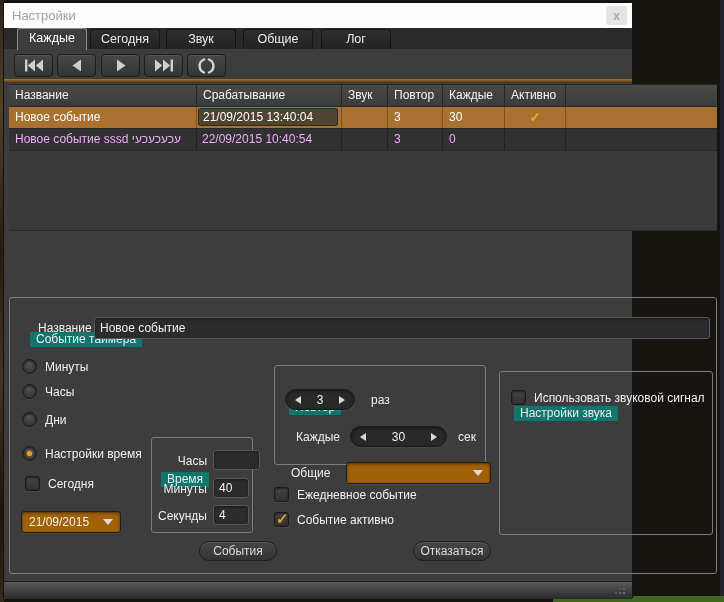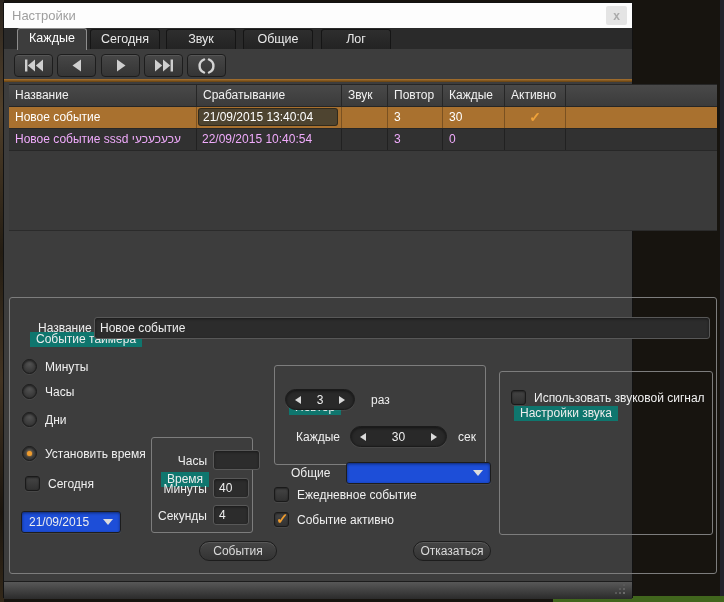--- a/index.html
+++ b/index.html
@@ -93,21 +93,21 @@
 
   .lbl { position:absolute; color:#eeeeee; font-size:12px; white-space:nowrap; }
 
   .tinput { position:absolute; background:#2c2c2c; border:1px solid #585858; border-radius:3px;
     color:#eeeeee; font-size:12px; padding:0 5px; font-family:"Liberation Sans",sans-serif;
     box-shadow:inset 0 1px 3px rgba(0,0,0,.45); outline:none; }
 
   .opt { position:absolute; display:flex; align-items:center; gap:8px; }
   .opt .olabel { color:#f0f0f0; font-size:12px; white-space:nowrap; }
 
-  .combo { position:absolute; background:#1d4ed8; border:1px solid #1d1d1d; border-radius:3px;
+  .combo { position:absolute; background:#a16207; border:1px solid #1d1d1d; border-radius:3px;
     box-shadow:inset 0 1px 3px rgba(0,0,0,.5), 0 1px 0 rgba(255,255,255,.05);
     display:flex; align-items:center; justify-content:space-between; padding:0 7px;
     color:#eeeeee; font-size:12px; }
   .chev { width:0; height:0; border-left:5px solid transparent; border-right:5px solid transparent;
     border-top:6px solid #dcdcdc; }
 
   .spinner { position:absolute; height:21px; border-radius:11px; background:#292929;
     border:1px solid #1b1b1b; box-shadow:inset 0 1px 3px rgba(0,0,0,.55), 0 1px 0 rgba(255,255,255,.06);
     display:flex; align-items:center; justify-content:space-between; padding:0 9px; }
   .spinner .val { color:#f0f0f0; font-size:12px; }
@@ -246,21 +246,21 @@
     <div class="opt" style="left:12px; top:86px">
       <span class="radio"></span>
       <span class="olabel">Часы</span>
     </div>
     <div class="opt" style="left:12px; top:114px">
       <span class="radio"></span>
       <span class="olabel">Дни</span>
     </div>
     <div class="opt" style="left:12px; top:148px">
       <span class="radio selected"></span>
-      <span class="olabel">Установить время</span>
+      <span class="olabel">Настройки время</span>
     </div>
 
     <div class="opt" style="left:15px; top:178px">
       <span class="checkbox"></span>
       <span class="olabel">Сегодня</span>
     </div>
 
     <div class="combo" style="left:11px; top:213px; width:100px; height:22px">
       <span>21/09/2015</span>
       <span class="chev"></span>

